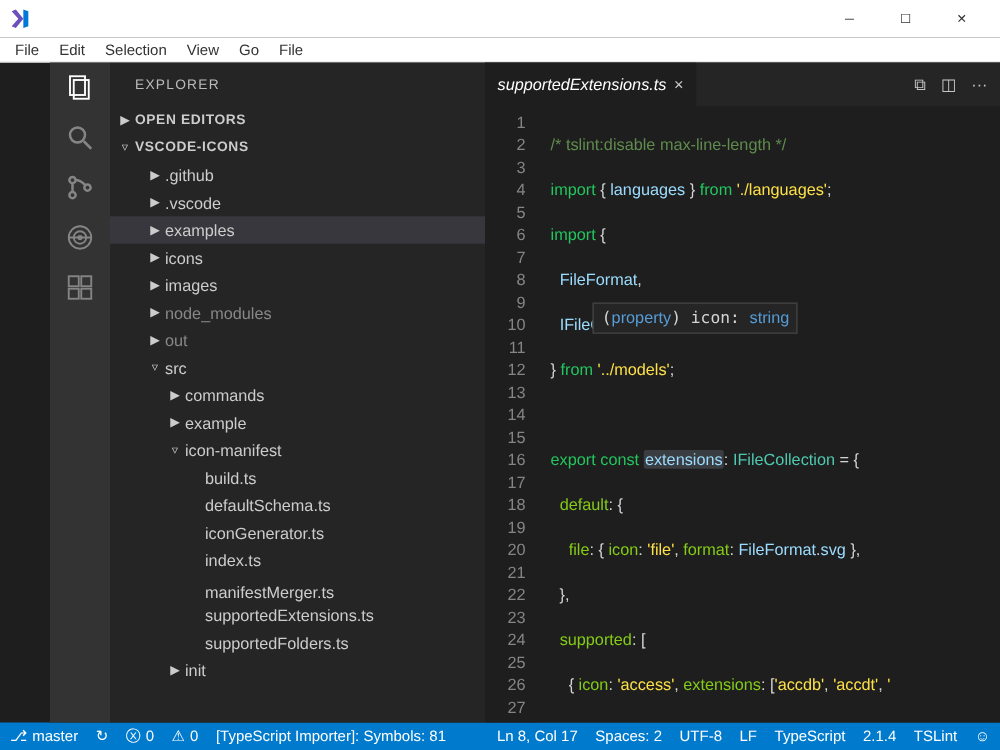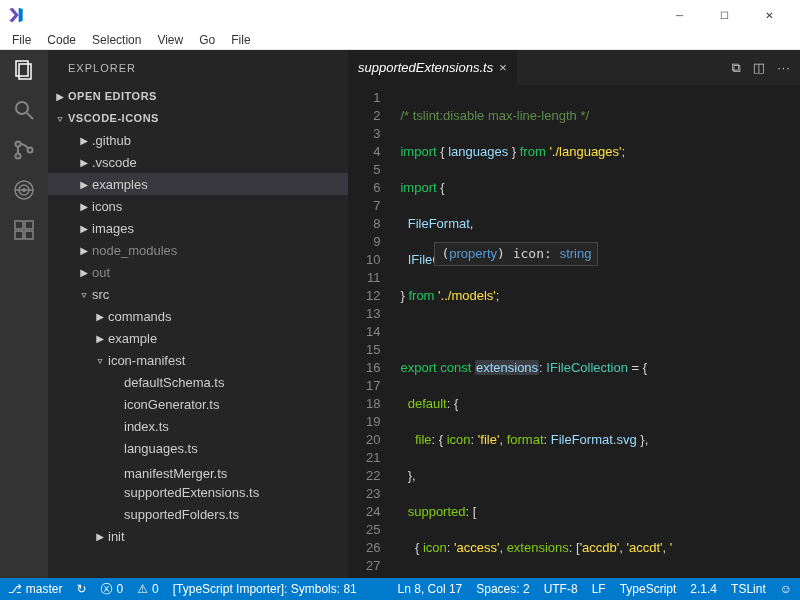--- a/index.html
+++ b/index.html
@@ -5,21 +5,21 @@
 * { margin: 0; padding: 0; box-sizing: border-box; font-family: "Segoe UI", sans-serif; }
 body { width: 800px; height: 600px; overflow: hidden; background: #1e1e1e; color: #cccccc; font-size: 13px; }
 .titlebar { height: 30px; background: #fff; color: #333; display: flex; align-items: center; padding: 0 8px; justify-content: space-between; }
 .titlebar-left { display: flex; align-items: center; gap: 8px; }
 .vs-logo { width: 16px; height: 16px; }
 .titlebar-title { font-size: 12px; }
 .titlebar-controls { display: flex; gap: 0; }
 .titlebar-btn { width: 45px; height: 30px; display: flex; align-items: center; justify-content: center; font-size: 10px; }
 .menubar { height: 20px; background: #fff; color: #333; display: flex; align-items: center; padding: 0 4px; gap: 0; border-bottom: 1px solid #e5e5e5; font-size: 12px; }
 .menubar span { padding: 0 8px; }
-.main { display: flex; height: 528px; }
+.main { display: flex; height: 528px; padding-left: 40px; }
 .activitybar { width: 48px; background: #333333; display: flex; flex-direction: column; align-items: center; padding-top: 8px; gap: 16px; }
 .activitybar .ab-icon { width: 24px; height: 24px; color: #858585; display:flex;align-items:center;justify-content:center; }
 .activitybar .ab-icon.active { color: #fff; }
 .sidebar { width: 300px; background: #252526; display: flex; flex-direction: column; overflow: hidden; }
 .sidebar-title { height: 35px; display: flex; align-items: center; padding: 0 20px; font-size: 11px; color: #bbbbbb; letter-spacing: 1px; }
 .tree { flex: 1; overflow: hidden; font-size: 13px; }
 .tree-row { height: 22px; display: flex; align-items: center; color: #cccccc; cursor: pointer; }
 .tree-row.selected { background: #37373d; }
 .tree-row.dim { color: #888; }
 .twisty { width: 16px; display: inline-flex; justify-content: center; font-size: 10px; color: #cccccc; }
@@ -60,21 +60,21 @@
   </div>
   <div class="titlebar-controls">
     <div class="titlebar-btn">─</div>
     <div class="titlebar-btn">☐</div>
     <div class="titlebar-btn">✕</div>
   </div>
 </div>
 
 <div class="menubar">
   <span>File</span>
-  <span>Code</span>
+  <span>Edit</span>
   <span>Selection</span>
   <span>View</span>
   <span>Go</span>
   <span>File</span>
 </div>
 
 <div class="main">
   <div class="activitybar">
     <div class="ab-icon active">
         <svg width="24" height="24" viewBox="0 0 24 24" fill="none" stroke="currentColor" stroke-width="1.5">
@@ -165,33 +165,33 @@
           <div class="tree-row" style="padding-left: 44px;">
             <span class="twisty">▶</span>
             <span>example</span>
           </div>
           <div class="tree-row" style="padding-left: 44px;">
             <span class="twisty">▿</span>
             <span>icon-manifest</span>
           </div>
           <div class="tree-row" style="padding-left: 60px;">
             <span class="twisty"></span>
+            <span>build.ts</span>
+          </div>
+          <div class="tree-row" style="padding-left: 60px;">
+            <span class="twisty"></span>
             <span>defaultSchema.ts</span>
           </div>
           <div class="tree-row" style="padding-left: 60px;">
             <span class="twisty"></span>
             <span>iconGenerator.ts</span>
           </div>
           <div class="tree-row" style="padding-left: 60px;">
             <span class="twisty"></span>
             <span>index.ts</span>
-          </div>
-          <div class="tree-row" style="padding-left: 60px;">
-            <span class="twisty"></span>
-            <span>languages.ts</span>
           </div>
           <div class="tree-row" style="padding-left: 60px; align-items: flex-end;">
             <span class="twisty"></span>
             <span>manifestMerger.ts</span>
           </div>
           <div class="tree-row" style="padding-left: 60px;">
             <span class="twisty"></span>
             <span>supportedExtensions.ts</span>
           </div>
           <div class="tree-row" style="padding-left: 60px;">

